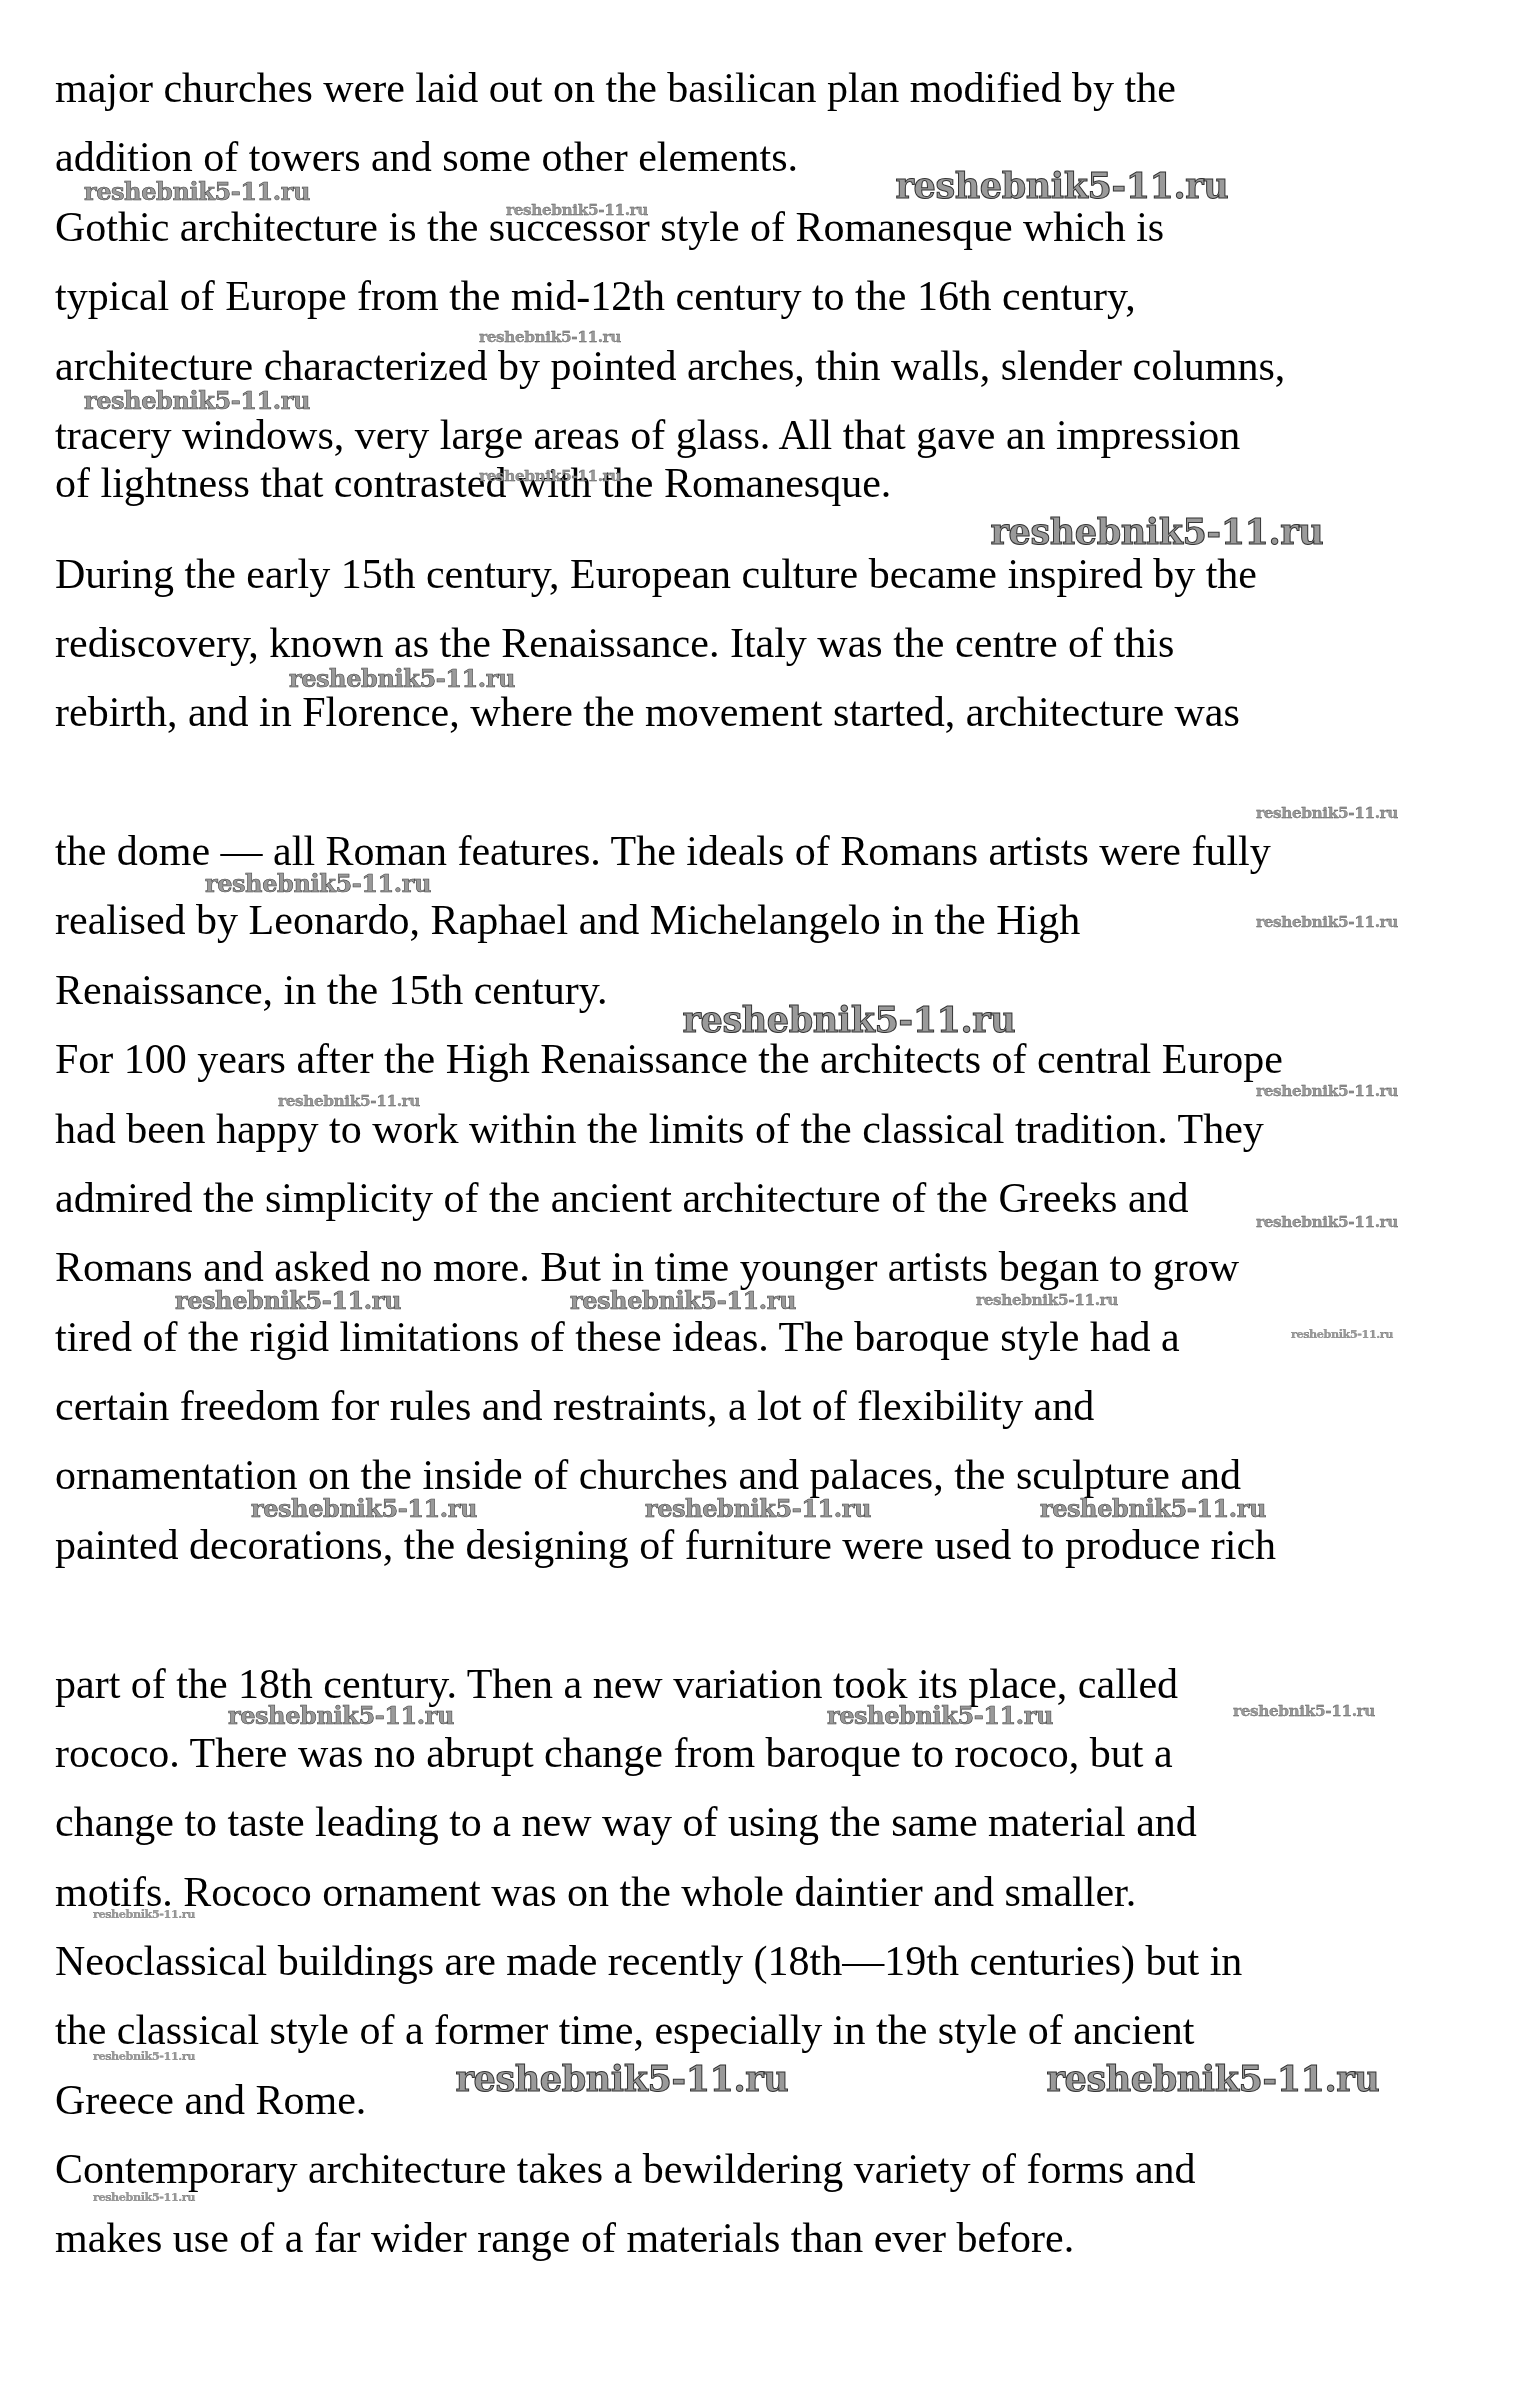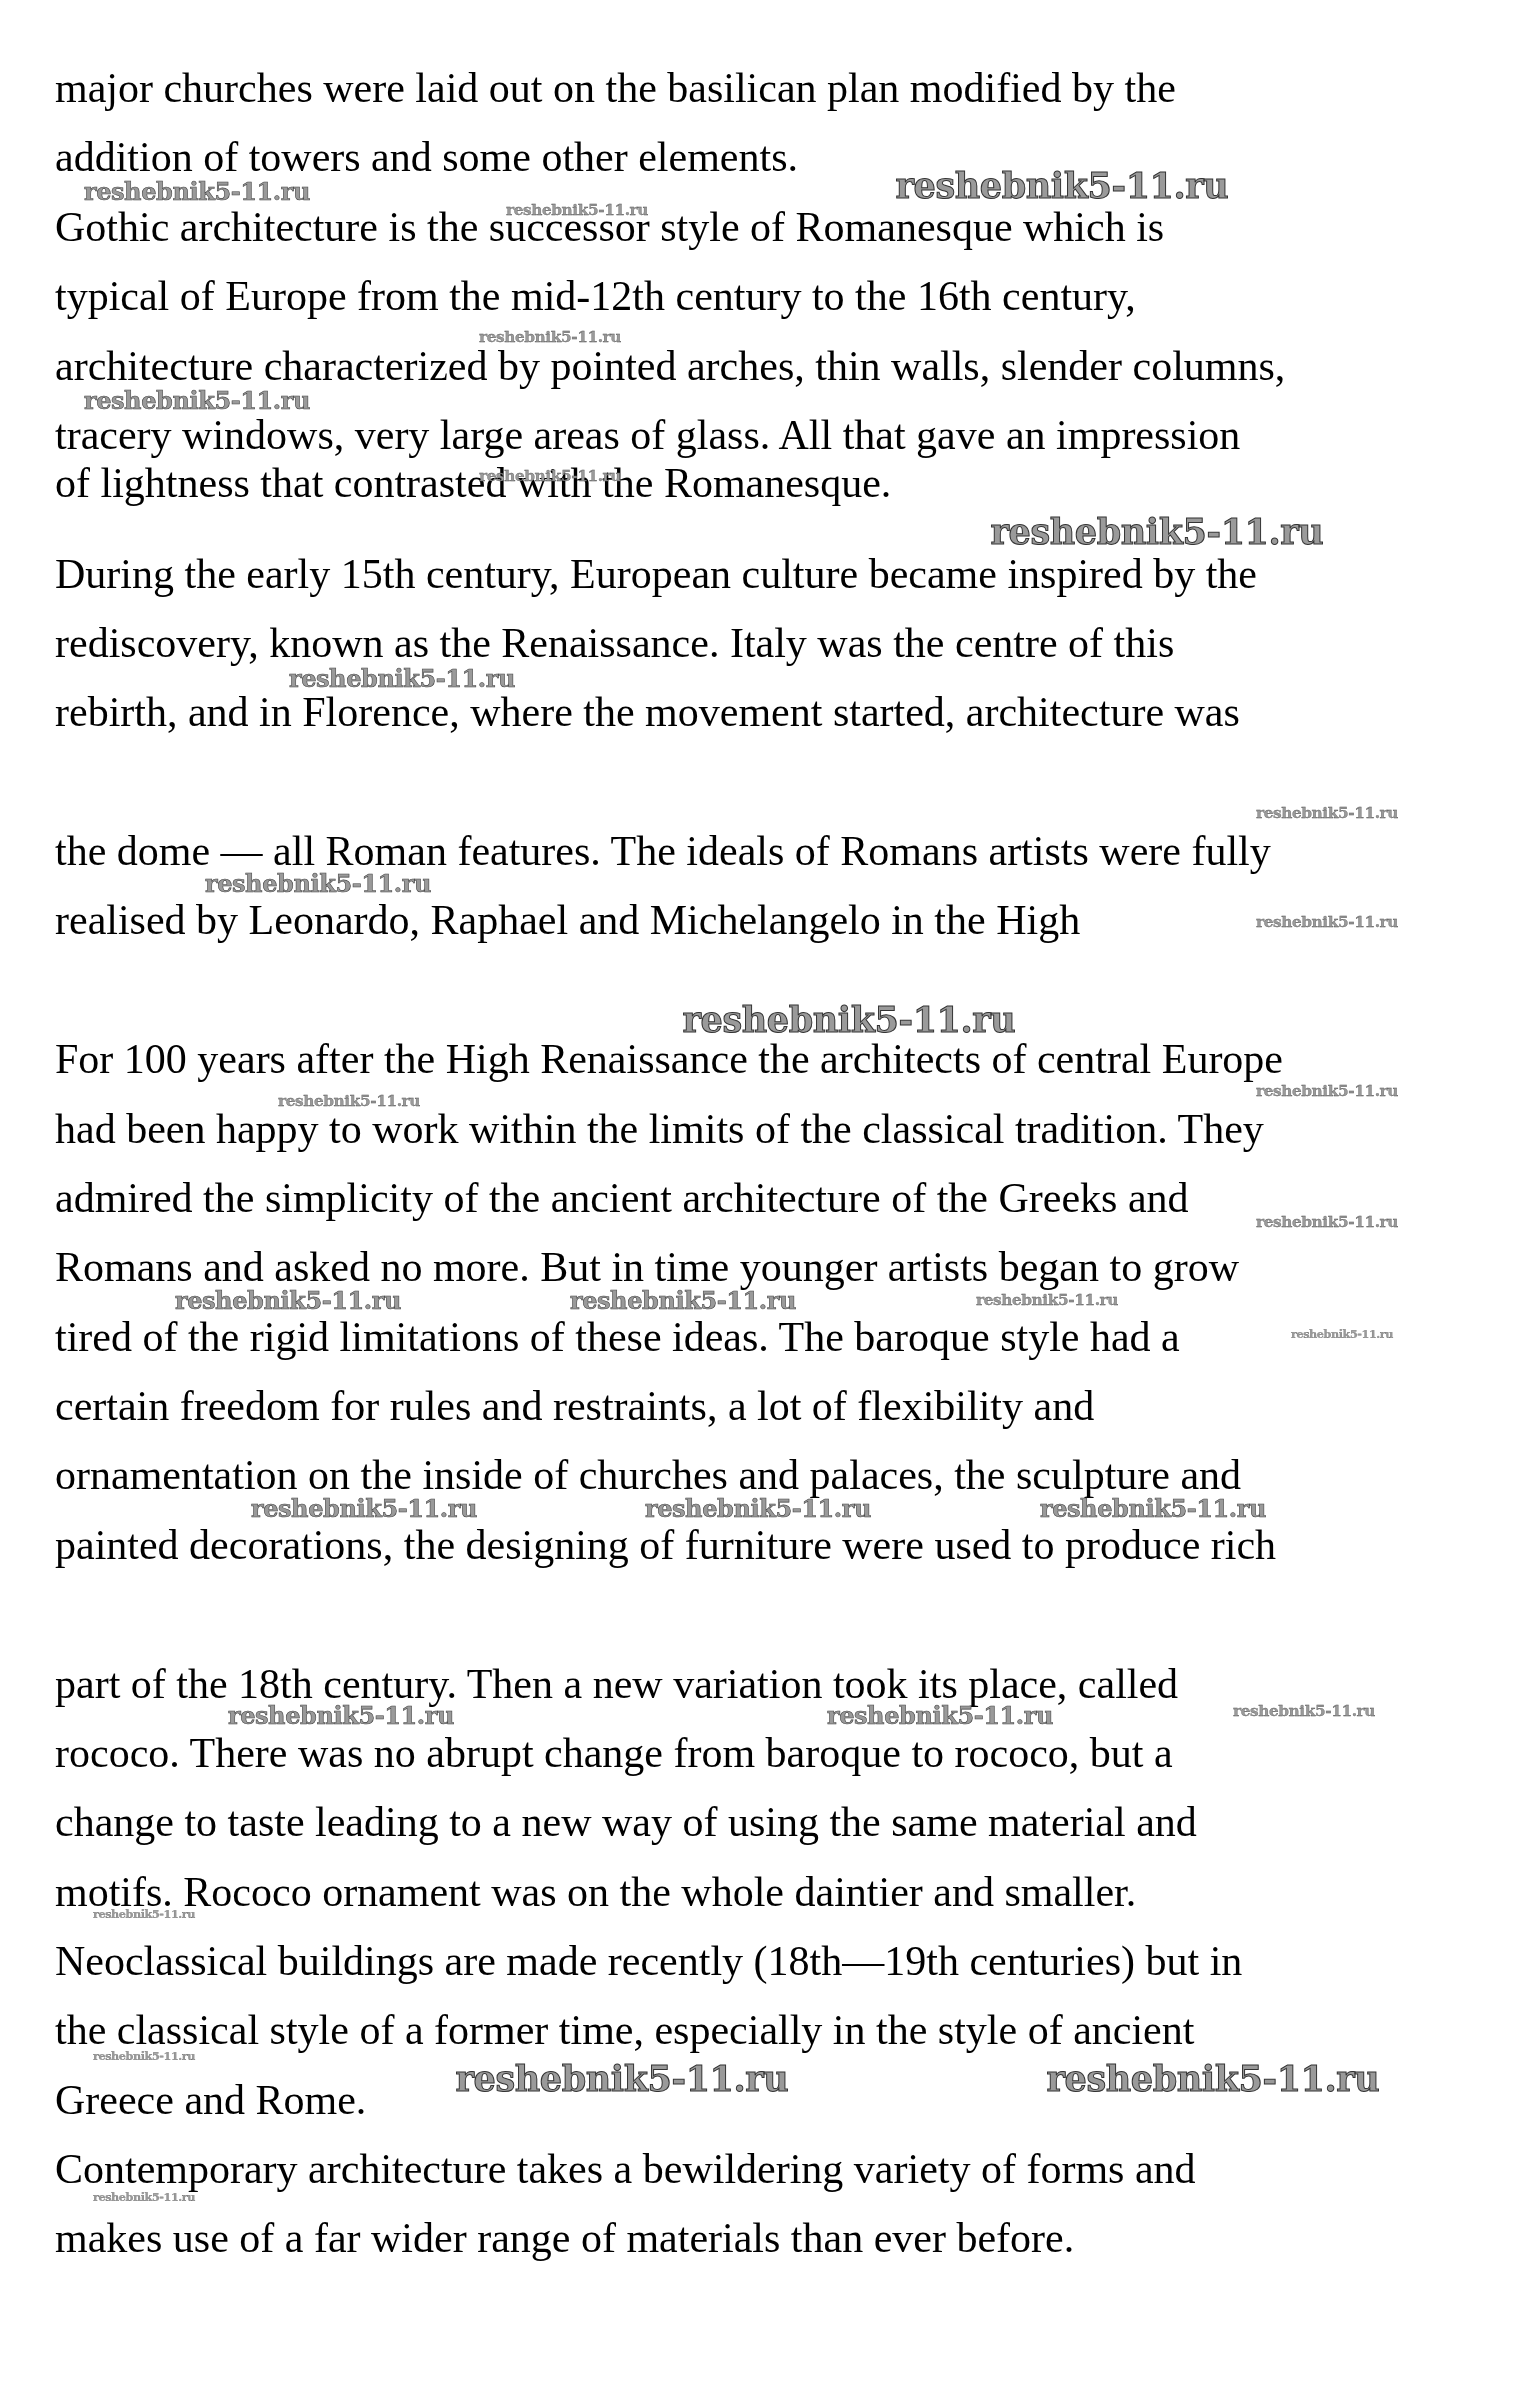--- a/index.html
+++ b/index.html
@@ -33,20 +33,21 @@
   <div class="line" style="top:227px">Gothic architecture is the successor style of Romanesque which is</div>
   <div class="line" style="top:296px">typical of Europe from the mid-12th century to the 16th century,</div>
   <div class="line" style="top:366px">architecture characterized by pointed arches, thin walls, slender columns,</div>
   <div class="line" style="top:435px">tracery windows, very large areas of glass. All that gave an impression</div>
   <div class="line" style="top:483px">of lightness that contrasted with the Romanesque.</div>
   <div class="line" style="top:574px">During the early 15th century, European culture became inspired by the</div>
   <div class="line" style="top:643px">rediscovery, known as the Renaissance. Italy was the centre of this</div>
   <div class="line" style="top:712px">rebirth, and in Florence, where the movement started, architecture was</div>
   <div class="line" style="top:851px">the dome — all Roman features. The ideals of Romans artists were fully</div>
   <div class="line" style="top:920px">realised by Leonardo, Raphael and Michelangelo in the High</div>
+  <div class="line" style="top:990px">Renaissance, in the 15th century.</div>
   <div class="line" style="top:1059px">For 100 years after the High Renaissance the architects of central Europe</div>
   <div class="line" style="top:1129px">had been happy to work within the limits of the classical tradition. They</div>
   <div class="line" style="top:1198px">admired the simplicity of the ancient architecture of the Greeks and</div>
   <div class="line" style="top:1267px">Romans and asked no more. But in time younger artists began to grow</div>
   <div class="line" style="top:1337px">tired of the rigid limitations of these ideas. The baroque style had a</div>
   <div class="line" style="top:1406px">certain freedom for rules and restraints, a lot of flexibility and</div>
   <div class="line" style="top:1475px">ornamentation on the inside of churches and palaces, the sculpture and</div>
   <div class="line" style="top:1545px">painted decorations, the designing of furniture were used to produce rich</div>
   <div class="line" style="top:1684px">part of the 18th century. Then a new variation took its place, called</div>
   <div class="line" style="top:1753px">rococo. There was no abrupt change from baroque to rococo, but a</div>

